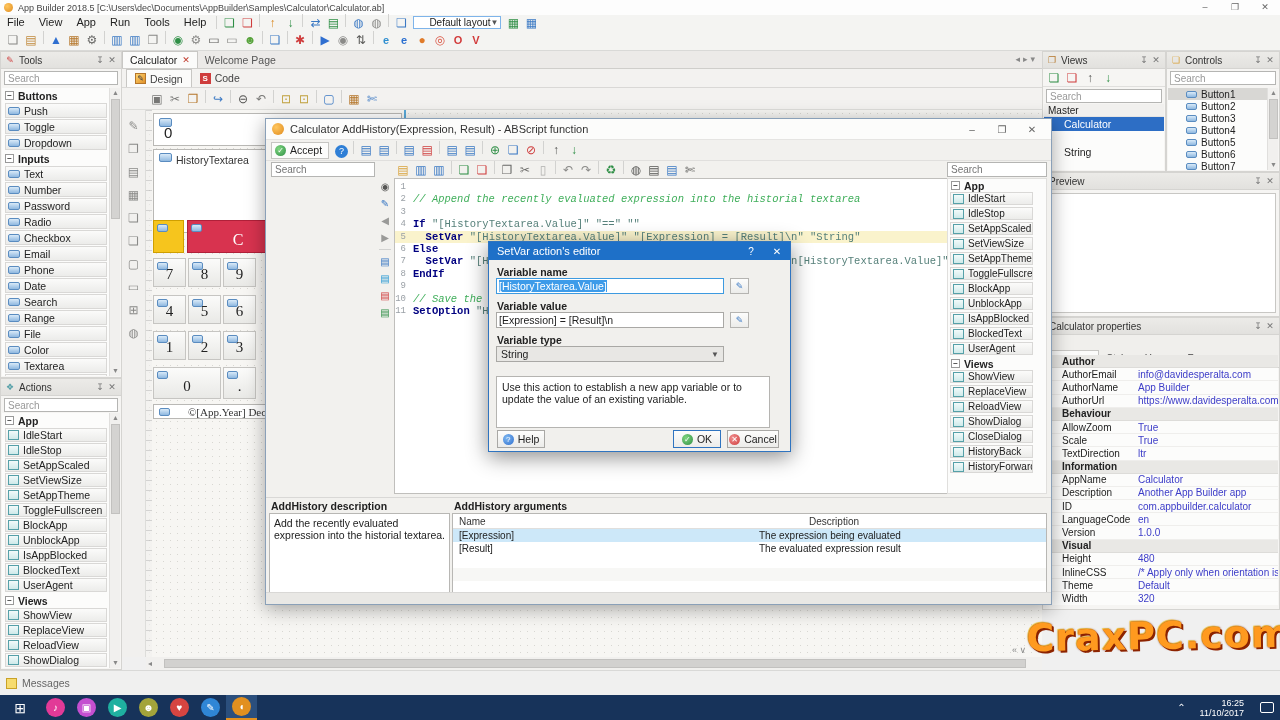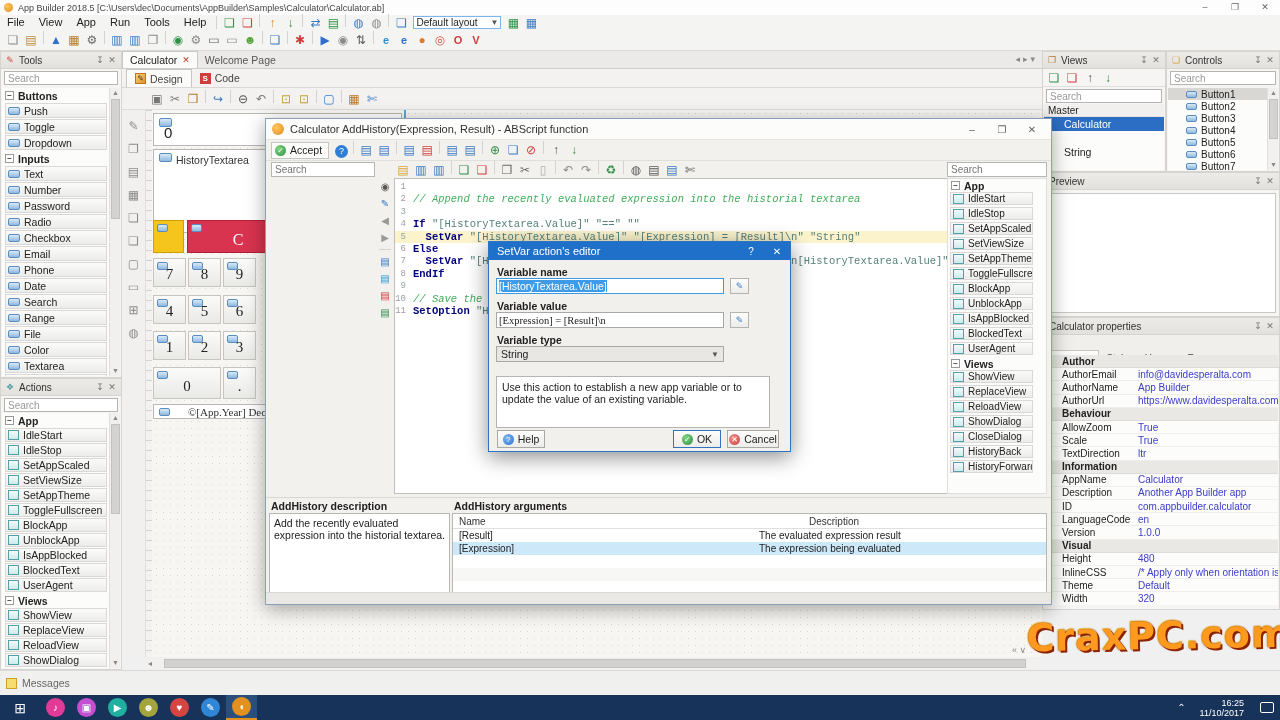--- a/index.html
+++ b/index.html
@@ -12,21 +12,21 @@
   #app-icon { width:9px; height:9px; border-radius:50%; background:radial-gradient(circle at 35% 35%,#ffc65e,#e08c1f); margin:0 5px 0 4px; }
   #win-title { font-size:9px; color:#444; white-space:nowrap; }
   #win-controls { position:absolute; right:0; top:0; display:flex; }
   #win-controls span { width:30px; height:14px; text-align:center; font-size:9px; color:#666; line-height:14px; }
   #menubar { position:absolute; left:0; top:15px; width:1280px; height:15px; background:#f4f4f2; display:flex; align-items:center; }
   .menu-item { padding:0 7px; line-height:15px; font-size:11px; color:#222; }
   #toolbar2 { position:absolute; left:0; top:30px; width:1280px; height:21px; background:#f4f4f2; border-bottom:1px solid #d9d9d7; display:flex; align-items:center; padding-left:4px; }
   .ico { display:inline-flex; width:16px; height:17px; align-items:center; justify-content:center; font-size:12px; margin:0 1px; }
   .ico.bold { font-weight:bold; font-size:11px; }
   .tsep { display:inline-block; width:1px; height:13px; background:#d2d2d0; margin:0 3px; }
-  #layout-combo { display:inline-flex; align-items:center; width:88px; height:13px; border:1px solid #7eb4ea; background:#fff; font-size:10px; padding:0 2px; margin:0 3px; justify-content:space-between; }
+  #layout-combo { display:inline-flex; align-items:center; width:88px; height:13px; border:1px solid #7eb4ea; background:#fff; font-size:10px; padding:0 2px; margin:0 3px; justify-content:flex-end; }
   #layout-combo .chev { color:#555; font-size:8px; }
 
   
   .panel { position:absolute; background:#f6f5f3; border:1px solid #d5d4d1; }
   .phead { height:17px; background:linear-gradient(#ecebe8,#e2e1de); border-bottom:1px solid #d5d4d1; display:flex; align-items:center; font-size:10px; color:#333; padding:0 3px; }
   .phead .pt { flex:1; margin-left:3px; white-space:nowrap; overflow:hidden; }
   .phead .hico { font-size:9px; color:#777; width:12px; text-align:center; }
   .search-in { display:block; width:calc(100% - 6px); margin:2px 3px; height:14px; border:1px solid #b5b5b3; background:#fff; font-size:10px; padding:0 3px; font-family:"Liberation Sans",sans-serif; color:#333; }
   .search-in::placeholder { color:#999; }
   .ghead { display:flex; align-items:center; height:15px; font-weight:bold; font-size:10.5px; padding-left:3px; }
@@ -808,48 +808,48 @@
     <div id="dlg-bottom-sep"></div>
     <div id="desc-title">AddHistory description</div>
     <div id="args-title">AddHistory arguments</div>
     <div id="desc-box">Add the recently evaluated expression into the historial textarea.</div>
     <div id="args-table">
       <div id="args-head">
           <span>Name</span>
           <span>Description</span>
         </div>
       <div id="args-rows">
+          <div class="arow sel">
+            <span>[Expression]</span>
+            <span>The expression being evaluated</span>
+          </div>
           <div class="arow">
             <span>[Result]</span>
             <span>The evaluated expression result</span>
-          </div>
-          <div class="arow sel">
-            <span>[Expression]</span>
-            <span>The expression being evaluated</span>
           </div>
           <div class="arow"></div>
           <div class="arow alt"></div>
           <div class="arow"></div>
           <div class="arow alt"></div>
         </div>
     </div>
     <div id="dlg-statusbar"></div>
   </div>
 
   <div id="setvar">
     <div id="sv-titlebar">
       <span class="t">SetVar action's editor</span>
       <span class="b">?</span>
       <span class="b">✕</span>
     </div>
     <div class="sv-label" style="top:24px;">Variable name</div>
     <div class="sv-input focus" style="top:36px;"><span class="seltext">[HistoryTextarea.Value]</span></div>
     <div class="sv-editbtn" style="top:36px;">✎</div>
     <div class="sv-label" style="top:58px;">Variable value</div>
-    <div class="sv-input" style="top:70px;font-family:Liberation Serif, serif;"><span>[Expression] = [Result]\n</span></div>
+    <div class="sv-input" style="top:70px;"><span>[Expression] = [Result]\n</span></div>
     <div class="sv-editbtn" style="top:70px;">✎</div>
     <div class="sv-label" style="top:92px;">Variable type</div>
     <div id="sv-select">
       <span>String</span>
         <span class="chev">▼</span>
     </div>
     <div id="sv-desc">Use this action to establish a new app variable or to update the value of an existing variable.</div>
     <div class="sv-btn" id="sv-help">
       <span class="circ blue">?</span>
         <span>Help</span>

